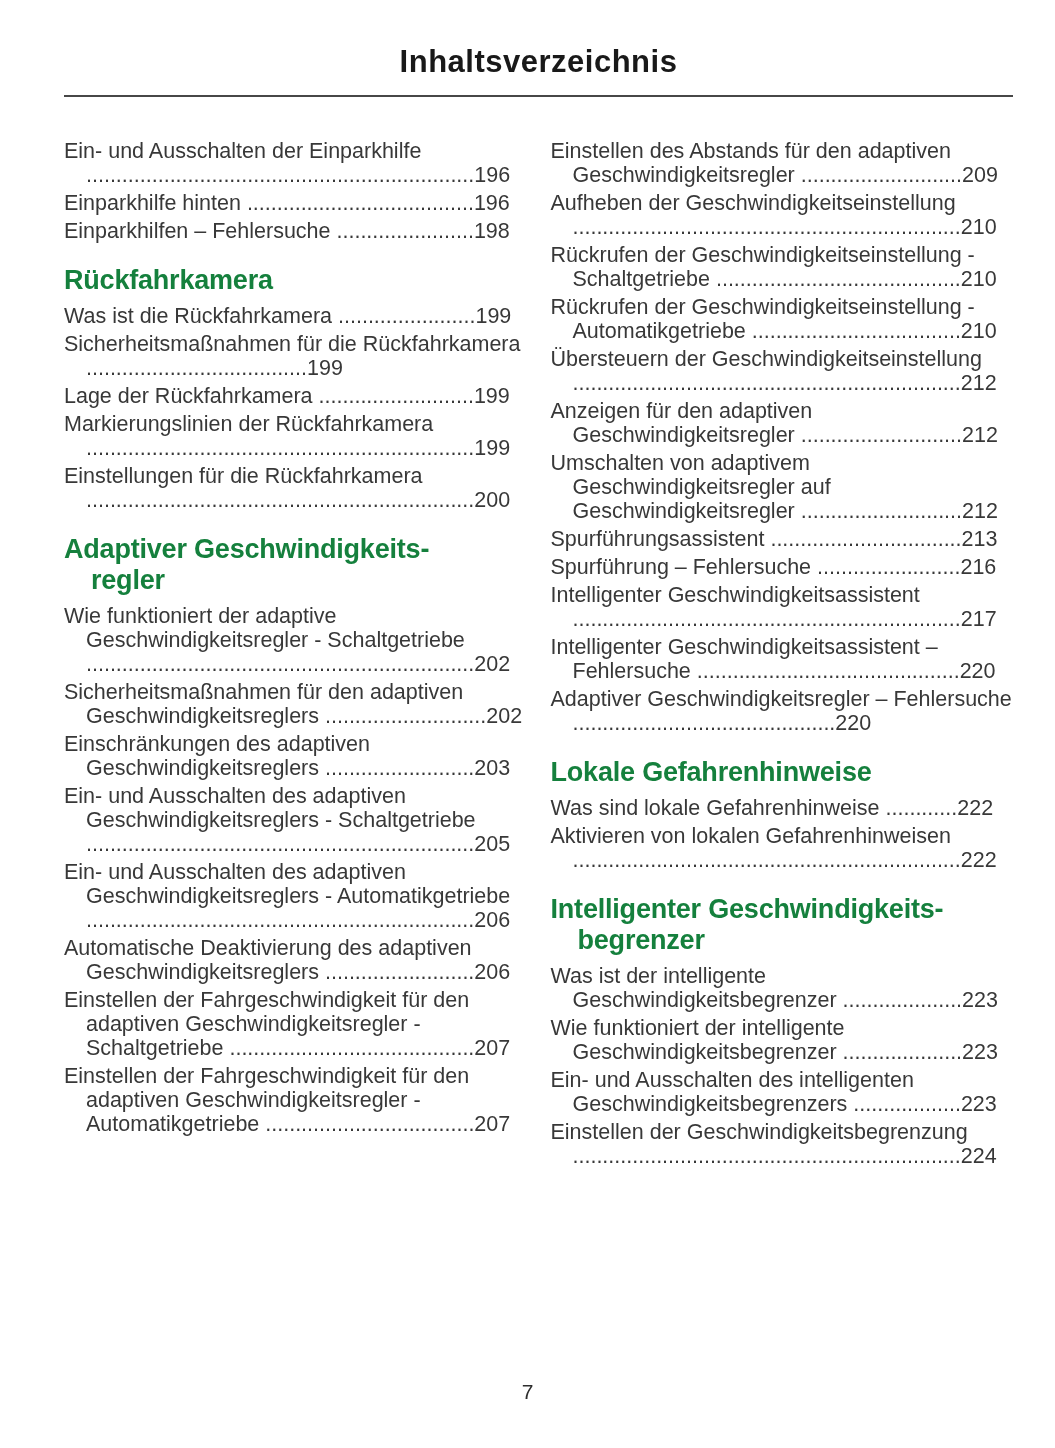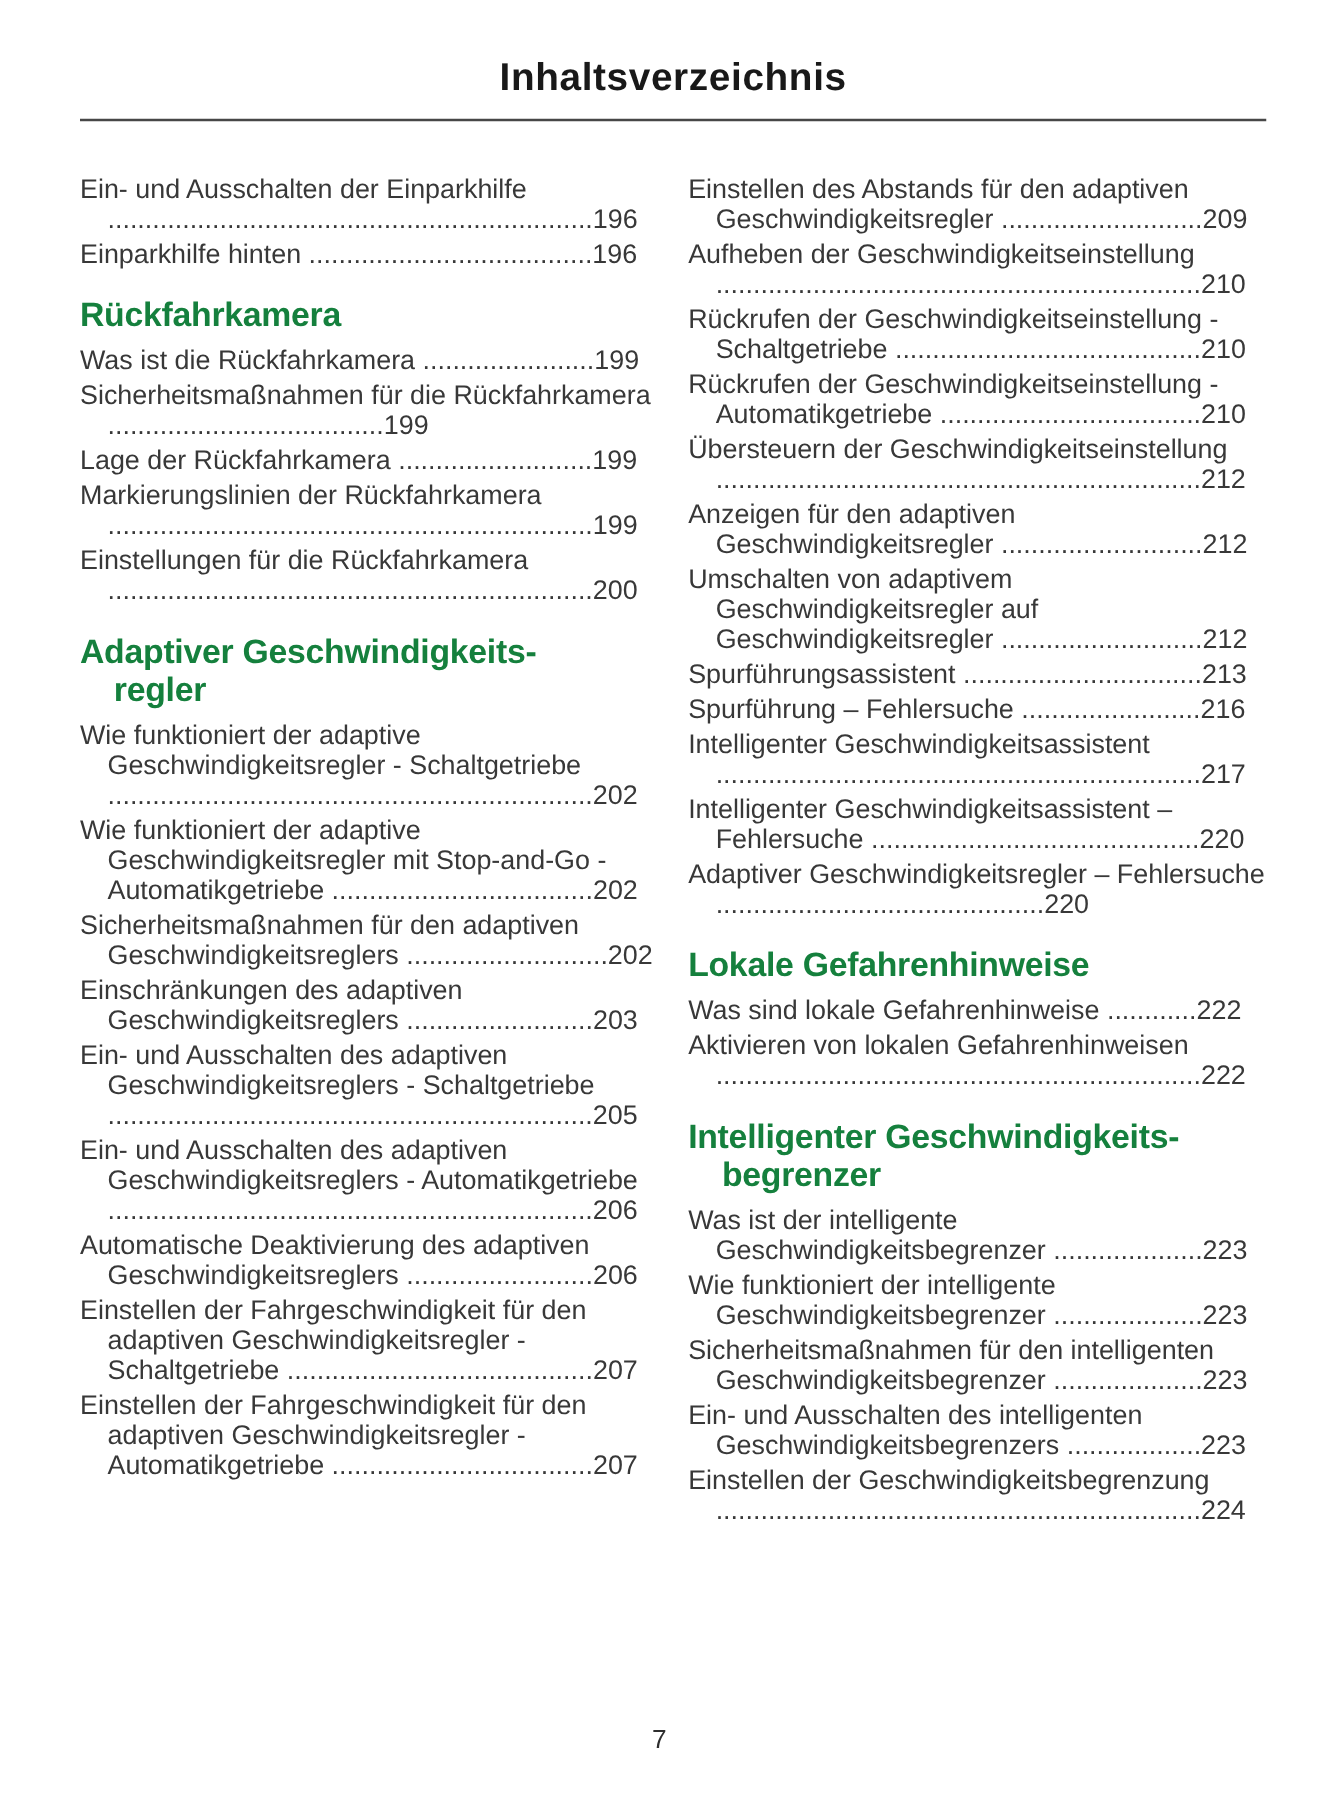--- a/index.html
+++ b/index.html
@@ -75,30 +75,30 @@
 <div class="page">
   <header>
     <h1 class="doc-title">Inhaltsverzeichnis</h1>
     <div class="title-rule"></div>
   </header>
 
   <main class="toc">
     <div class="toc-col" id="col-left">
         <div class="toc-entry"><span class="entry-text">Ein- und Ausschalten der Einparkhilfe</span> <span class="tail"><span class="dots">.................................................................</span><span class="page-num">196</span></span></div>
         <div class="toc-entry"><span class="entry-text">Einparkhilfe hinten</span> <span class="tail"><span class="dots">......................................</span><span class="page-num">196</span></span></div>
+        <div class="toc-entry"><span class="entry-text">Einparkhilfen – Fehlersuche</span> <span class="tail"><span class="dots">.......................</span><span class="page-num">198</span></span></div>
         <div class="toc-heading">Rückfahrkamera</div>
         <div class="toc-entry"><span class="entry-text">Was ist die Rückfahrkamera</span> <span class="tail"><span class="dots">.......................</span><span class="page-num">199</span></span></div>
         <div class="toc-entry"><span class="entry-text">Sicherheitsmaßnahmen für die Rückfahrkamera</span> <span class="tail"><span class="dots">.....................................</span><span class="page-num">199</span></span></div>
         <div class="toc-entry"><span class="entry-text">Lage der Rückfahrkamera</span> <span class="tail"><span class="dots">..........................</span><span class="page-num">199</span></span></div>
         <div class="toc-entry"><span class="entry-text">Markierungslinien der Rückfahrkamera</span> <span class="tail"><span class="dots">.................................................................</span><span class="page-num">199</span></span></div>
         <div class="toc-entry"><span class="entry-text">Einstellungen für die Rückfahrkamera</span> <span class="tail"><span class="dots">.................................................................</span><span class="page-num">200</span></span></div>
         <div class="toc-heading">Adaptiver Geschwindigkeits-
 regler</div>
         <div class="toc-entry"><span class="entry-text">Wie funktioniert der adaptive Geschwindigkeitsregler - Schaltgetriebe</span> <span class="tail"><span class="dots">.................................................................</span><span class="page-num">202</span></span></div>
-        <div class="toc-entry"><span class="entry-text">Wie funktioniert der adaptive Geschwindigkeitsregler mit Stop-and-Go - Automatikgetriebe</span> <span class="tail"><span class="dots">...................................</span><span class="page-num">202</span></span></div>
         <div class="toc-entry"><span class="entry-text">Sicherheitsmaßnahmen für den adaptiven Geschwindigkeitsreglers</span> <span class="tail"><span class="dots">...........................</span><span class="page-num">202</span></span></div>
         <div class="toc-entry"><span class="entry-text">Einschränkungen des adaptiven Geschwindigkeitsreglers</span> <span class="tail"><span class="dots">.........................</span><span class="page-num">203</span></span></div>
         <div class="toc-entry"><span class="entry-text">Ein- und Ausschalten des adaptiven Geschwindigkeitsreglers - Schaltgetriebe</span> <span class="tail"><span class="dots">.................................................................</span><span class="page-num">205</span></span></div>
         <div class="toc-entry"><span class="entry-text">Ein- und Ausschalten des adaptiven Geschwindigkeitsreglers - Automatikgetriebe</span> <span class="tail"><span class="dots">.................................................................</span><span class="page-num">206</span></span></div>
         <div class="toc-entry"><span class="entry-text">Automatische Deaktivierung des adaptiven Geschwindigkeitsreglers</span> <span class="tail"><span class="dots">.........................</span><span class="page-num">206</span></span></div>
         <div class="toc-entry"><span class="entry-text">Einstellen der Fahrgeschwindigkeit für den adaptiven Geschwindigkeitsregler - Schaltgetriebe</span> <span class="tail"><span class="dots">.........................................</span><span class="page-num">207</span></span></div>
         <div class="toc-entry"><span class="entry-text">Einstellen der Fahrgeschwindigkeit für den adaptiven Geschwindigkeitsregler - Automatikgetriebe</span> <span class="tail"><span class="dots">...................................</span><span class="page-num">207</span></span></div>
       </div>
     <div class="toc-col" id="col-right">
         <div class="toc-entry"><span class="entry-text">Einstellen des Abstands für den adaptiven Geschwindigkeitsregler</span> <span class="tail"><span class="dots">...........................</span><span class="page-num">209</span></span></div>
@@ -113,21 +113,20 @@
         <div class="toc-entry"><span class="entry-text">Intelligenter Geschwindigkeitsassistent</span> <span class="tail"><span class="dots">.................................................................</span><span class="page-num">217</span></span></div>
         <div class="toc-entry"><span class="entry-text">Intelligenter Geschwindigkeitsassistent – Fehlersuche</span> <span class="tail"><span class="dots">............................................</span><span class="page-num">220</span></span></div>
         <div class="toc-entry"><span class="entry-text">Adaptiver Geschwindigkeitsregler – Fehlersuche</span> <span class="tail"><span class="dots">............................................</span><span class="page-num">220</span></span></div>
         <div class="toc-heading">Lokale Gefahrenhinweise</div>
         <div class="toc-entry"><span class="entry-text">Was sind lokale Gefahrenhinweise</span> <span class="tail"><span class="dots">............</span><span class="page-num">222</span></span></div>
         <div class="toc-entry"><span class="entry-text">Aktivieren von lokalen Gefahrenhinweisen</span> <span class="tail"><span class="dots">.................................................................</span><span class="page-num">222</span></span></div>
         <div class="toc-heading">Intelligenter Geschwindigkeits-
 begrenzer</div>
         <div class="toc-entry"><span class="entry-text">Was ist der intelligente Geschwindigkeitsbegrenzer</span> <span class="tail"><span class="dots">....................</span><span class="page-num">223</span></span></div>
         <div class="toc-entry"><span class="entry-text">Wie funktioniert der intelligente Geschwindigkeitsbegrenzer</span> <span class="tail"><span class="dots">....................</span><span class="page-num">223</span></span></div>
-        <div class="toc-entry"><span class="entry-text">Sicherheitsmaßnahmen für den intelligenten Geschwindigkeitsbegrenzer</span> <span class="tail"><span class="dots">....................</span><span class="page-num">223</span></span></div>
         <div class="toc-entry"><span class="entry-text">Ein- und Ausschalten des intelligenten Geschwindigkeitsbegrenzers</span> <span class="tail"><span class="dots">..................</span><span class="page-num">223</span></span></div>
         <div class="toc-entry"><span class="entry-text">Einstellen der Geschwindigkeitsbegrenzung</span> <span class="tail"><span class="dots">.................................................................</span><span class="page-num">224</span></span></div>
       </div>
   </main>
 
   <footer class="doc-footer">
     <span class="folio">7</span>
   </footer>
 </div>
 

